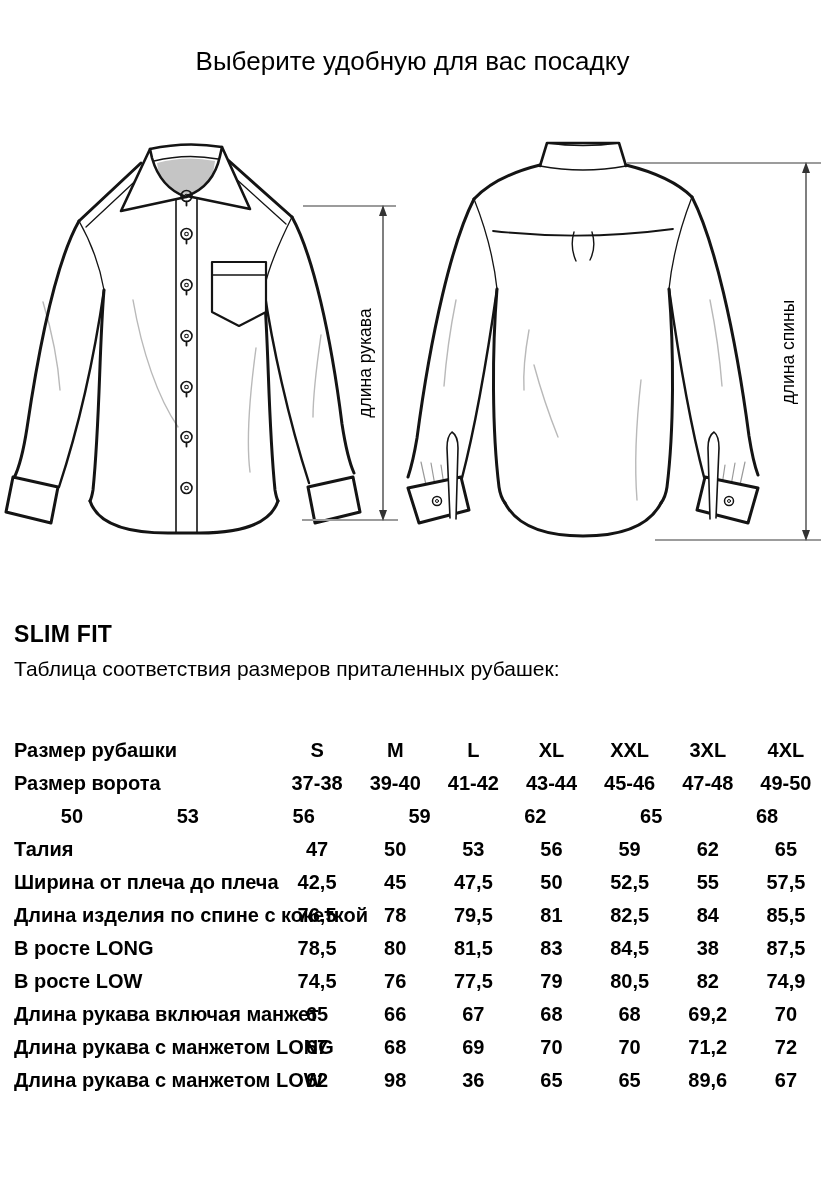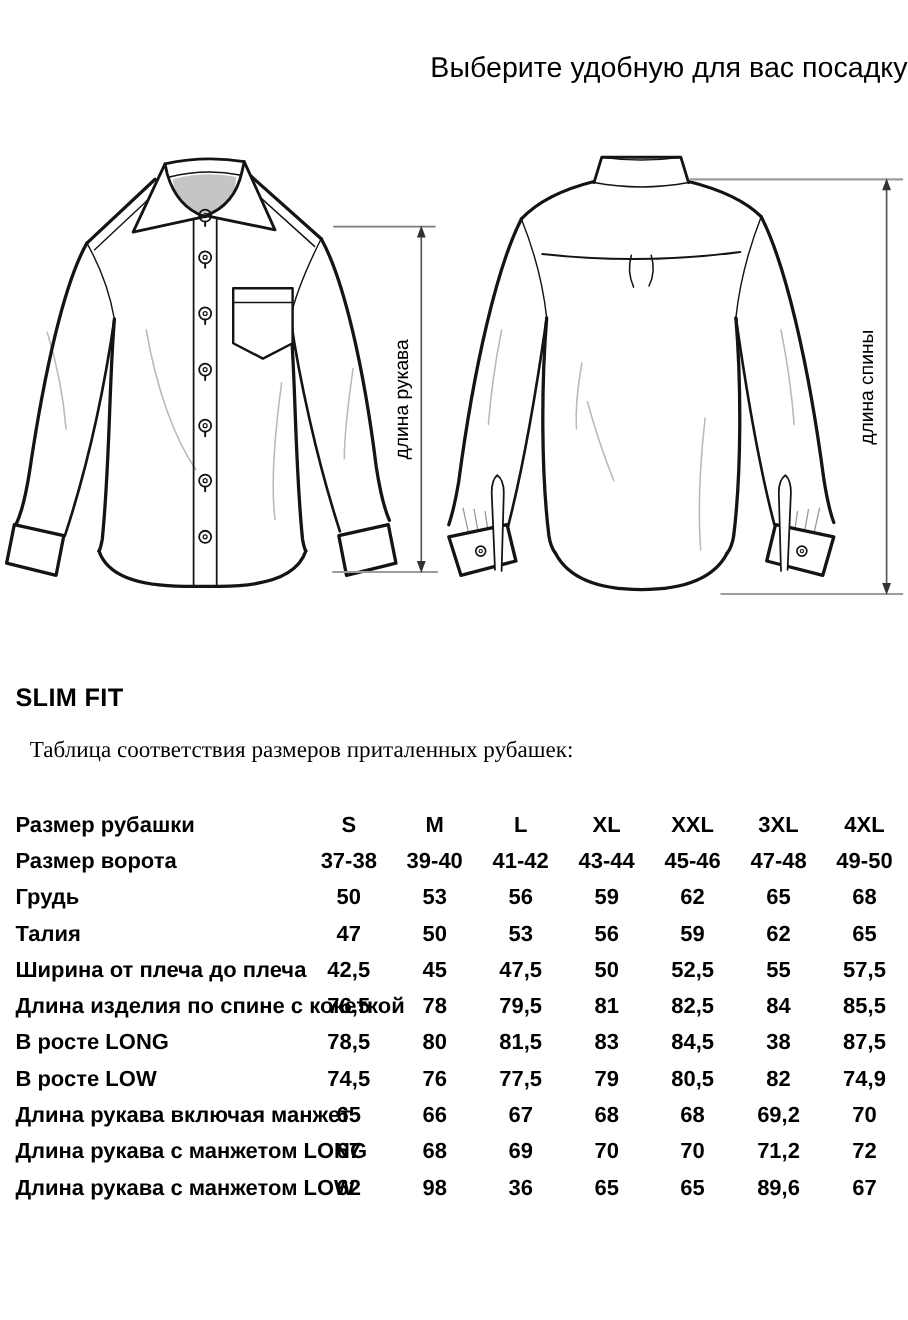--- a/index.html
+++ b/index.html
@@ -3,31 +3,31 @@
 <meta charset="utf-8">
 <style>
   html,body{margin:0;padding:0;}
   body{
     width:825px;height:1200px;background:#ffffff;position:relative;
     font-family:"Liberation Sans",sans-serif;color:#000;
     -webkit-font-smoothing:antialiased;overflow:hidden;
   }
   .title{
     position:absolute;top:48px;left:0;width:825px;margin:0;
-    text-align:right;font-size:26px;font-weight:400;line-height:1;
+    text-align:center;font-size:26px;font-weight:400;line-height:1;
   }
   .diagram{position:absolute;top:120px;left:0;}
   .diagram text{font-family:"Liberation Sans",sans-serif;font-size:17.5px;fill:#000;}
   .fit-heading{
     position:absolute;top:623px;left:14px;margin:0;
     font-size:23px;font-weight:700;line-height:1;letter-spacing:.3px;
   }
   .fit-subtitle{
-    position:absolute;top:658px;left:14px;margin:13px;
-    font-size:21px;font-weight:400;line-height:1;font-family:Liberation Serif, serif;
+    position:absolute;top:658px;left:14px;margin:0;
+    font-size:21px;font-weight:400;line-height:1;
   }
   .size-table{position:absolute;top:734px;left:14px;width:811px;font-weight:bold;}
   .trow{display:flex;align-items:center;height:33px;font-size:20px;}
   .tlabel{width:264px;flex:0 0 264px;white-space:nowrap;}
   .tcell{flex:1;text-align:center;white-space:nowrap;}
 </style>
 </head>
 <body>
 
 <h1 class="title">Выберите удобную для вас посадку</h1>
@@ -203,21 +203,20 @@
       <div class="tlabel">Размер ворота</div>
       <div class="tcell">37-38</div>
       <div class="tcell">39-40</div>
       <div class="tcell">41-42</div>
       <div class="tcell">43-44</div>
       <div class="tcell">45-46</div>
       <div class="tcell">47-48</div>
       <div class="tcell">49-50</div>
     </div>
     <div class="trow">
-      <div class="tlabel">Грудь</div>
       <div class="tcell">50</div>
       <div class="tcell">53</div>
       <div class="tcell">56</div>
       <div class="tcell">59</div>
       <div class="tcell">62</div>
       <div class="tcell">65</div>
       <div class="tcell">68</div>
     </div>
     <div class="trow">
       <div class="tlabel">Талия</div>

